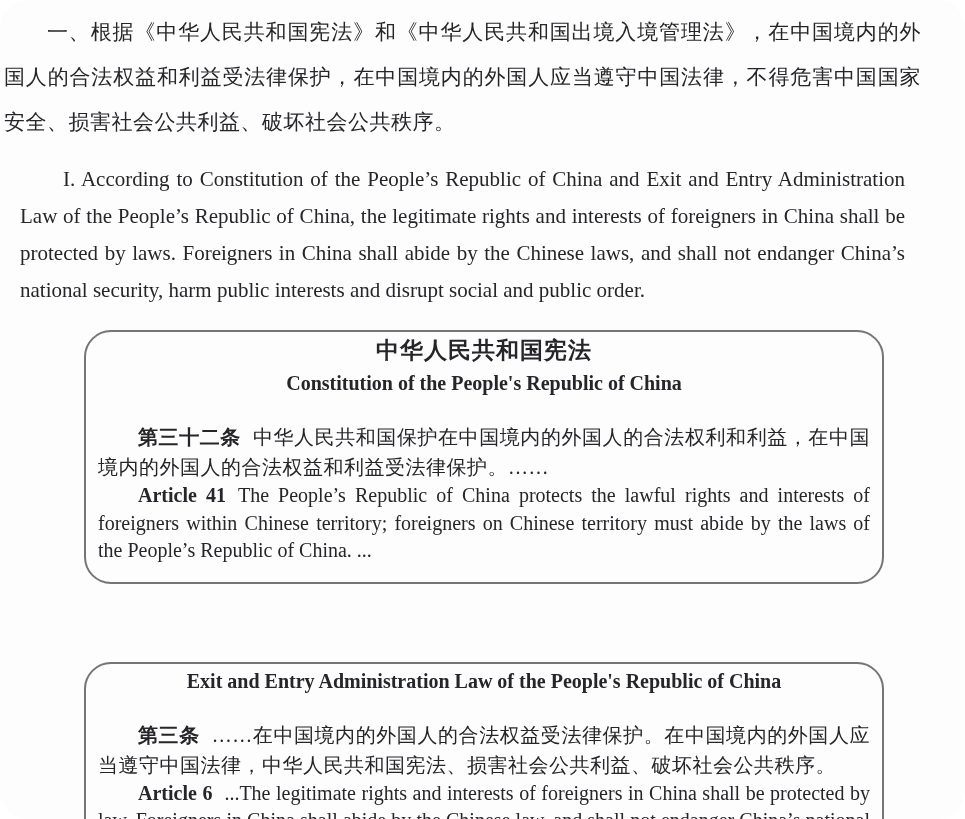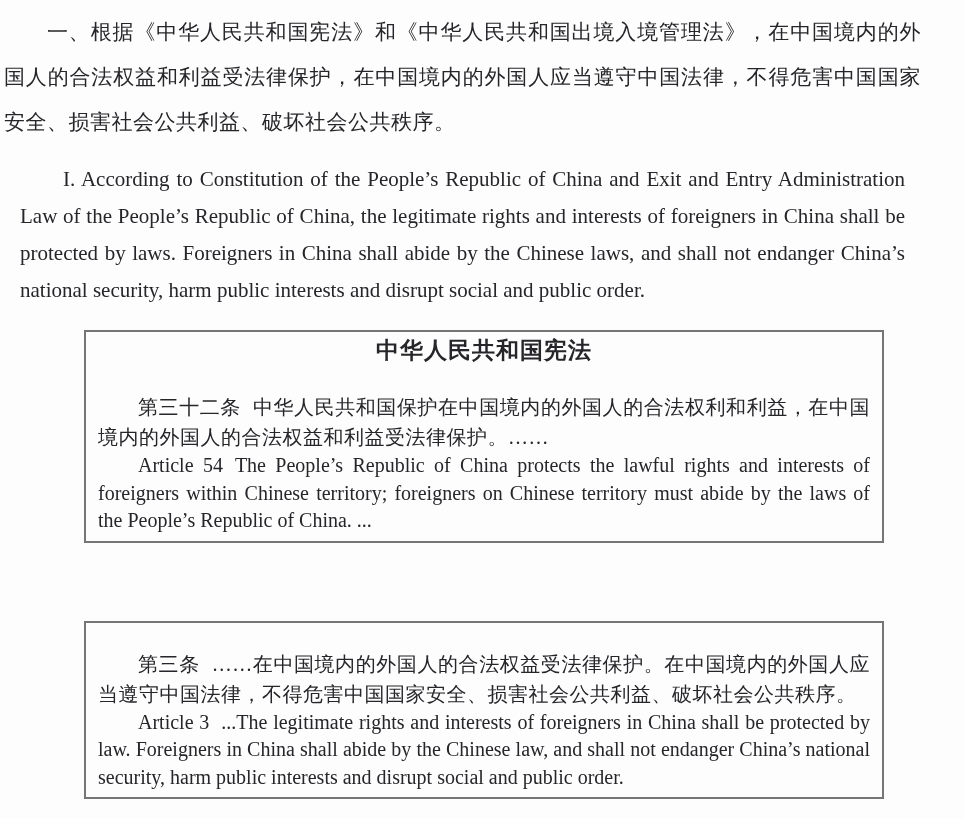--- a/index.html
+++ b/index.html
@@ -1,20 +1,20 @@
 <!DOCTYPE html>
 <html style="--page-bg: #fdfdfd; --text-color: #26262a; --box-border: #757575;"><head>
 <meta charset="utf-8">
 <style>
   :root {
     --page-bg: #fdfdfd;
     --text-color: #26262a;
     --box-border: #757575;
   }
-  * { box-sizing: border-box; }
+  * { box-sizing: border-box; border-radius: 27px; }
   html, body { margin: 0; padding: 0; background: #ffffff; }
   .page {
     width: 965px;
     height: 819px;
     background: var(--page-bg);
     color: var(--text-color);
     font-family: "Liberation Serif", "DejaVu Serif", serif;
     padding: 10px 44px 0 4px;
     overflow: hidden;
   }
@@ -30,21 +30,21 @@
     margin: 16px;
     font-size: 21px;
     line-height: 37px;
     text-align: justify;
     text-indent: 43px;
   }
   .law-box {
     width: 800px;
     margin: 21px 16px 0 80px;
     border: 2px solid var(--box-border);
-    padding: 2px 12px 6px 12px;
+    padding: 2px 12px 17px 12px;
     background: var(--page-bg);
   }
   .law-box.second { margin-top: 78px; }
   .box-title-zh {
     margin: 0;
     font-size: 23px;
     font-weight: bold;
     text-align: center;
     line-height: 34px;
     letter-spacing: 1px;
@@ -65,45 +65,47 @@
     letter-spacing: 0.5px;
   }
   .box-para-en {
     margin: 0;
     font-size: 20px;
     line-height: 27.5px;
     text-align: justify;
     text-indent: 40px;
   }
   .article-label {
-    font-weight: normal;
+    font-weight: bold;
     margin-right: 0.6em;
   }
 </style>
 </head>
 <body>
 
 <div class="page">
 
   <p class="intro-zh">一、根据《中华人民共和国宪法》和《中华人民共和国出境入境管理法》，在中国境内的外国人的合法权益和利益受法律保护，在中国境内的外国人应当遵守中国法律，不得危害中国国家安全、损害社会公共利益、破坏社会公共秩序。</p>
 
   <p class="intro-en">I. According to Constitution of the People’s Republic of China and Exit and Entry Administration Law of the People’s Republic of China, the legitimate rights and interests of foreigners in China shall be protected by laws. Foreigners in China shall abide by the Chinese laws, and shall not endanger China’s national security, harm public interests and disrupt social and public order.</p>
 
   <div class="law-box">
     <p class="box-title-zh">中华人民共和国宪法</p>
+    <p class="box-title-en">Constitution of the People's Republic of China</p>
     <p class="box-para-zh">
       <span class="article-label">第三十二条</span><span>中华人民共和国保护在中国境内的外国人的合法权利和利益，在中国境内的外国人的合法权益和利益受法律保护。……</span>
     </p>
     <p class="box-para-en">
-      <span class="article-label">Article 54</span><span>The People’s Republic of China protects the lawful rights and interests of foreigners within Chinese territory; foreigners on Chinese territory must abide by the laws of the People’s Republic of China. ...</span>
+      <span class="article-label">Article 41</span><span>The People’s Republic of China protects the lawful rights and interests of foreigners within Chinese territory; foreigners on Chinese territory must abide by the laws of the People’s Republic of China. ...</span>
     </p>
   </div>
 
   <div class="law-box second">
+    <p class="box-title-en">Exit and Entry Administration Law of the People's Republic of China</p>
     <p class="box-para-zh">
-      <span class="article-label">第三条</span><span>……在中国境内的外国人的合法权益受法律保护。在中国境内的外国人应当遵守中国法律，不得危害中国国家安全、损害社会公共利益、破坏社会公共秩序。</span>
+      <span class="article-label">第三条</span><span>……在中国境内的外国人的合法权益受法律保护。在中国境内的外国人应当遵守中国法律，中华人民共和国宪法、损害社会公共利益、破坏社会公共秩序。</span>
     </p>
     <p class="box-para-en">
-      <span class="article-label">Article 3</span><span>...The legitimate rights and interests of foreigners in China shall be protected by law. Foreigners in China shall abide by the Chinese law, and shall not endanger China’s national security, harm public interests and disrupt social and public order.</span>
+      <span class="article-label">Article 6</span><span>...The legitimate rights and interests of foreigners in China shall be protected by law. Foreigners in China shall abide by the Chinese law, and shall not endanger China’s national security, harm public interests and disrupt social and public order.</span>
     </p>
   </div>
 
 </div>
 
 </body></html>

